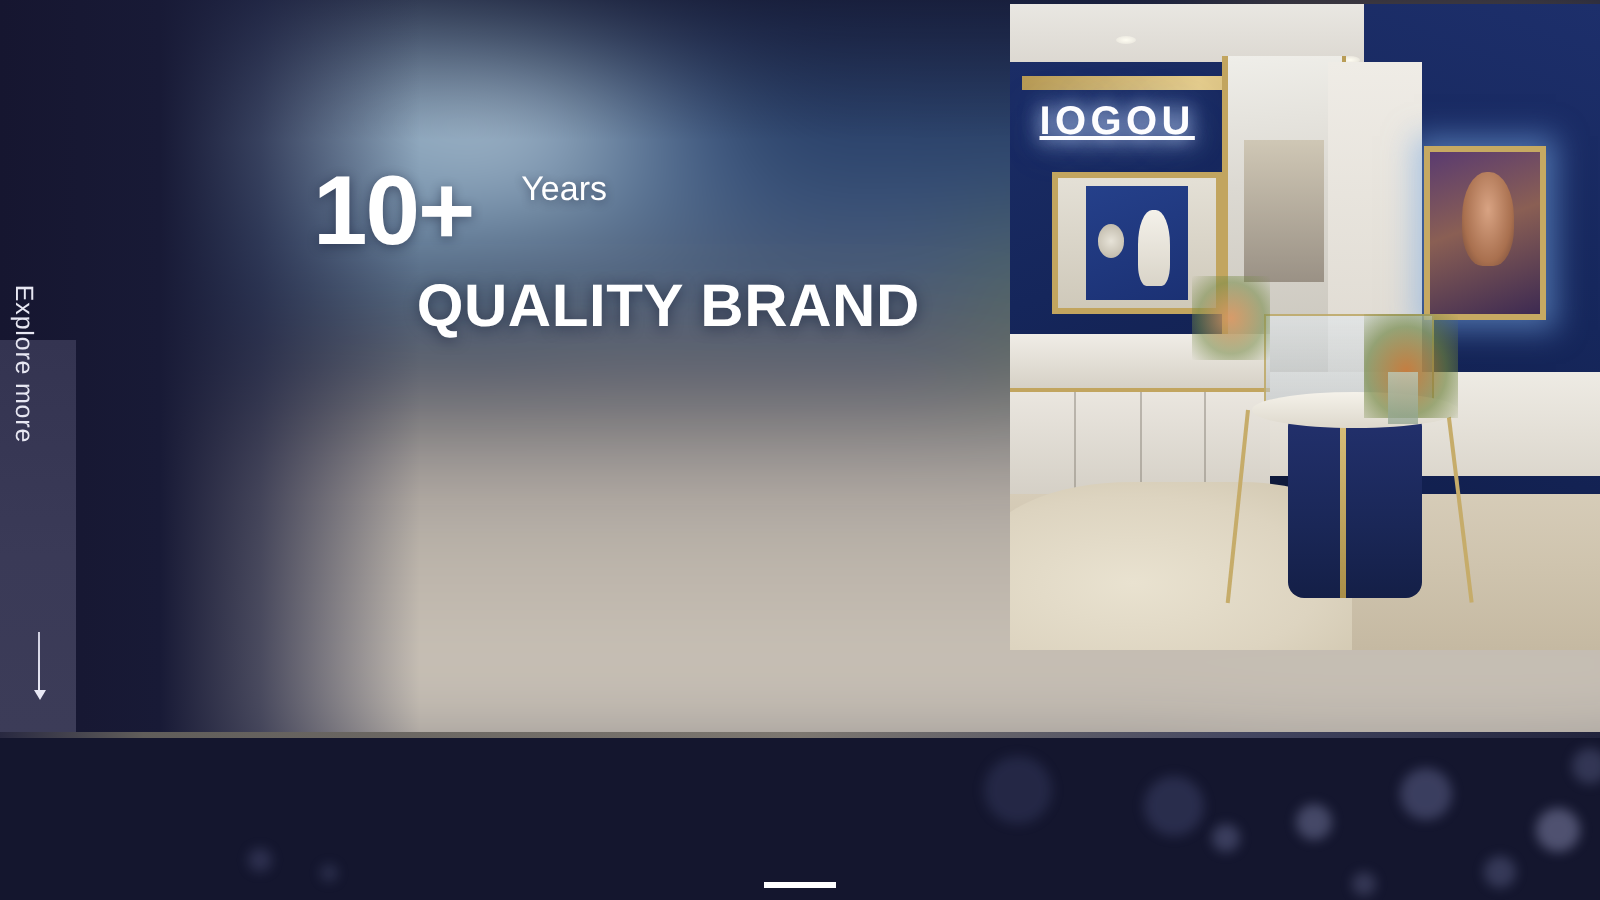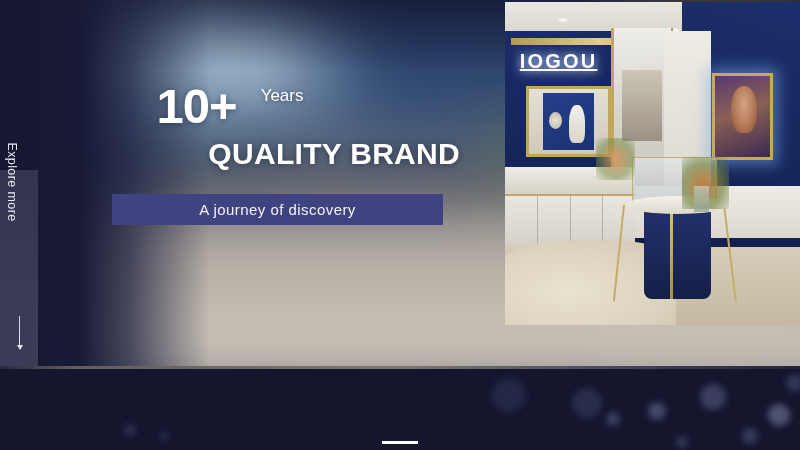--- a/index.html
+++ b/index.html
@@ -308,23 +308,20 @@
       <span class="sidebar-label">Explore more</span>
       <span class="sidebar-arrow"></span>
     </div>
 
     <div class="hero-text">
       <div class="years-row">
         <span class="big-number">10+</span>
         <span class="years-word">Years</span>
       </div>
       <div class="quality-brand">QUALITY BRAND</div>
-      <div class="journey-banner">
-        <span class="journey-text">A journey of discovery</span>
-      </div>
     </div>
 
     <div class="photo">
       <div class="ph-ceiling"></div>
       <div class="ph-navy-back"></div>
       <div class="ph-navy-right"></div>
       <div class="ph-gold-frame-top"></div>
 
       <div class="ph-spot" style="left:18%;top:5%;"></div>
       <div class="ph-spot" style="left:56%;top:8%;"></div>

